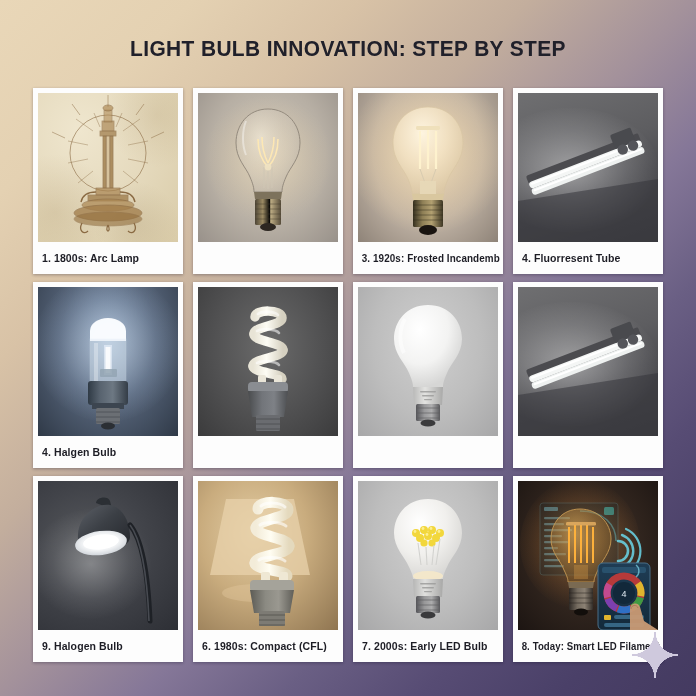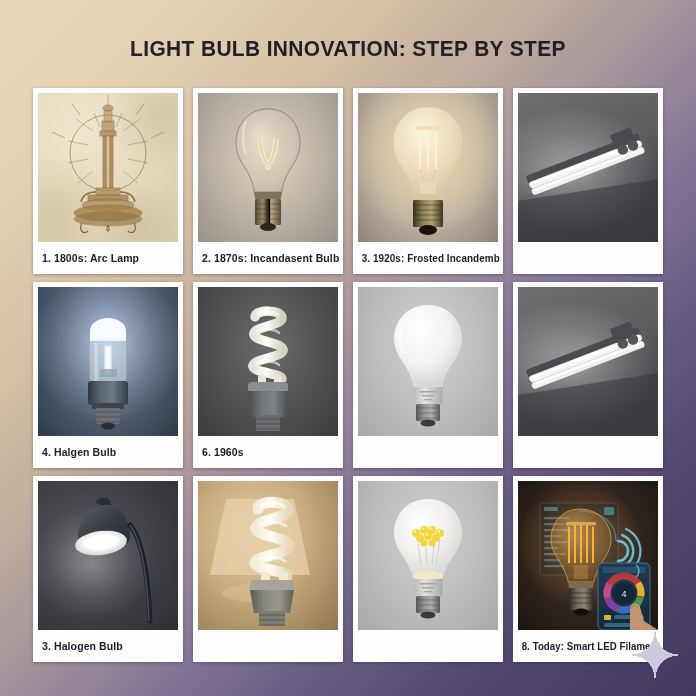--- a/index.html
+++ b/index.html
@@ -228,21 +228,20 @@
               <line x1="57" y1="111" x2="83" y2="111"></line>
                 <line x1="57" y1="116" x2="83" y2="116"></line>
               <line x1="57" y1="121" x2="83" y2="121"></line>
                 <line x1="57" y1="126" x2="83" y2="126"></line>
             </g>
             <ellipse cx="70" cy="134" rx="8" ry="4" fill="#2d2721"></ellipse>
           </g>
           <path d="M48 28 C44 38 44 52 48 62" stroke="#fff" stroke-width="2" fill="none" opacity=".4"></path>
         </svg>
       </div>
-      <div class="caption">2. 1870s: Incandasent Bulb</div>
     </div>
 
     <div class="card">
       <div class="photo">
         <div class="bg-warmglow"></div>
         <div class="glow" style="top:40%;width:160px;height:160px;background:radial-gradient(circle,rgba(255,226,168,.6) 0%,rgba(255,220,158,.26) 42%,transparent 72%)"></div>
         <svg viewBox="0 0 140 149" width="140" height="149" style="position:absolute;left:0;top:0">
           <defs>
             <radialGradient id="g3glass" cx="42%" cy="30%" r="72%">
               <stop offset="0%" stop-color="#fff6e2" stop-opacity=".95"></stop>
@@ -294,20 +293,21 @@
             <rect x="8" y="67" width="120" height="7" rx="3.2" fill="#f4f6f5"></rect>
             <rect x="8" y="74" width="120" height="7" rx="3.2" fill="#eef1f0"></rect>
             <rect x="10" y="68.4" width="116" height="2" rx="1" fill="#ffffff"></rect>
             <rect x="10" y="75.4" width="116" height="2" rx="1" fill="#ffffff"></rect>
             <rect x="101" y="52" width="22" height="15" rx="2" fill="#494a4e"></rect>
             <circle cx="108" cy="70" r="5.2" fill="#54555a"></circle>
             <circle cx="119" cy="70" r="5.2" fill="#54555a"></circle>
           </g>
         </svg>
       </div>
+      <div class="caption">4. Fluorresent Tube</div>
     </div>
 
     <div class="card">
       <div class="photo">
         <div class="bg-bluegrey"></div>
         <div class="glow" style="top:40%;width:150px;height:150px;background:radial-gradient(circle,rgba(225,240,255,.42) 0%,rgba(200,225,255,.15) 45%,transparent 72%)"></div>
         <svg viewBox="0 0 140 149" width="140" height="149" style="position:absolute;left:0;top:0">
           <defs>
             <linearGradient id="g5b" x1="0" y1="0" x2="1" y2="0">
               <stop offset="0%" stop-color="#2f3a45"></stop>
@@ -372,21 +372,20 @@
           <rect x="50" y="95" width="40" height="11" rx="4" fill="#8a8d92"></rect>
           <path d="M50 104 L90 104 L86 130 L54 130 Z" fill="url(#g6b)"></path>
           <rect x="58" y="128" width="24" height="16" rx="1.5" fill="#6a6c70"></rect>
           <g stroke="#3a3c3f" stroke-width="0.9" opacity=".6">
             <line x1="58" y1="132" x2="82" y2="132"></line>
               <line x1="58" y1="137" x2="82" y2="137"></line>
             <line x1="58" y1="142" x2="82" y2="142"></line>
           </g>
         </svg>
       </div>
-      <div class="caption">6. 1960s</div>
     </div>
 
     <div class="card">
       <div class="photo">
         <div class="bg-lightgrey"></div>
         <svg viewBox="0 0 140 149" width="140" height="149" style="position:absolute;left:0;top:0">
           <defs>
             <radialGradient id="g7g" cx="38%" cy="30%" r="70%">
               <stop offset="0%" stop-color="#ffffff"></stop>
                 <stop offset="60%" stop-color="#f3f3f2"></stop>
@@ -461,21 +460,21 @@
             </radialGradient>
           </defs>
           <path d="M58 22 C58 16 70 14 72 20 L74 28 Z" fill="#2b2f34"></path>
           <path d="M40 58 C38 36 58 22 72 24 C84 26 92 40 92 56 C92 62 84 68 66 68 C48 68 41 64 40 58 Z" fill="url(#g9sh)"></path>
           <ellipse cx="63" cy="62" rx="26" ry="12" transform="rotate(-7 63 62)" fill="url(#g9in)"></ellipse>
           <ellipse cx="63" cy="61" rx="18" ry="7.5" transform="rotate(-7 63 61)" fill="#ffffff"></ellipse>
           <path d="M92 44 C104 58 110 92 112 140" stroke="#1e2126" stroke-width="5" fill="none" stroke-linecap="round"></path>
           <path d="M92 44 C103 58 109 92 111 140" stroke="#6a6e74" stroke-width="1.6" fill="none" opacity=".55"></path>
         </svg>
       </div>
-      <div class="caption">3. Halogen Bulb</div>
+      <div class="caption">9. Halogen Bulb</div>
     </div>
 
     <div class="card">
       <div class="photo">
         <div class="bg-lampwarm"></div>
         <svg viewBox="0 0 140 149" width="140" height="149" style="position:absolute;left:0;top:0">
           <path d="M28 18 L96 18 L112 94 L12 94 Z" fill="#e8d2ab" opacity=".75"></path>
           <path d="M28 18 L96 18 L112 94 L12 94 Z" fill="url(#none)" opacity="0"></path>
           <ellipse cx="58" cy="112" rx="34" ry="9" fill="#e0c69c" opacity=".45"></ellipse>
           <defs>
@@ -507,20 +506,21 @@
           <rect x="52" y="99" width="44" height="12" rx="4" fill="#a5a39a"></rect>
           <path d="M52 109 L96 109 L92 132 L56 132 Z" fill="url(#g10b)"></path>
           <rect x="61" y="130" width="26" height="15" rx="1.5" fill="#7d7b74"></rect>
           <g stroke="#45443f" stroke-width="1" opacity=".6">
             <line x1="61" y1="134" x2="87" y2="134"></line>
               <line x1="61" y1="139" x2="87" y2="139"></line>
             <line x1="61" y1="144" x2="87" y2="144"></line>
           </g>
         </svg>
       </div>
+      <div class="caption">6. 1980s: Compact (CFL)</div>
     </div>
 
     <div class="card">
       <div class="photo">
         <div class="bg-lightgrey"></div>
         <svg viewBox="0 0 140 149" width="140" height="149" style="position:absolute;left:0;top:0">
           <defs>
             <radialGradient id="g11g" cx="38%" cy="30%" r="72%">
               <stop offset="0%" stop-color="#ffffff"></stop>
                 <stop offset="55%" stop-color="#f4f3f0" stop-opacity=".92"></stop>
@@ -572,20 +572,21 @@
           </g>
           <rect x="58" y="115" width="24" height="17" rx="1.5" fill="url(#g11s)"></rect>
           <g stroke="#5c5c5e" stroke-width="1" opacity=".65">
             <line x1="58" y1="119" x2="82" y2="119"></line>
               <line x1="58" y1="124" x2="82" y2="124"></line>
             <line x1="58" y1="129" x2="82" y2="129"></line>
           </g>
           <ellipse cx="70" cy="134" rx="7.5" ry="3.6" fill="#3a3a3c"></ellipse>
         </svg>
       </div>
+      <div class="caption">7. 2000s: Early LED Bulb</div>
     </div>
 
     <div class="card">
       <div class="photo">
         <div class="bg-smartdark"></div>
         <div class="glow" style="left:44%;top:42%;width:120px;height:130px;background:radial-gradient(circle,rgba(255,176,70,.35) 0%,rgba(255,150,50,.12) 48%,transparent 74%)"></div>
         <svg viewBox="0 0 140 149" width="140" height="149" style="position:absolute;left:0;top:0">
           <defs>
             <radialGradient id="g12g" cx="40%" cy="32%" r="70%">
               <stop offset="0%" stop-color="#f7c167" stop-opacity=".55"></stop>

